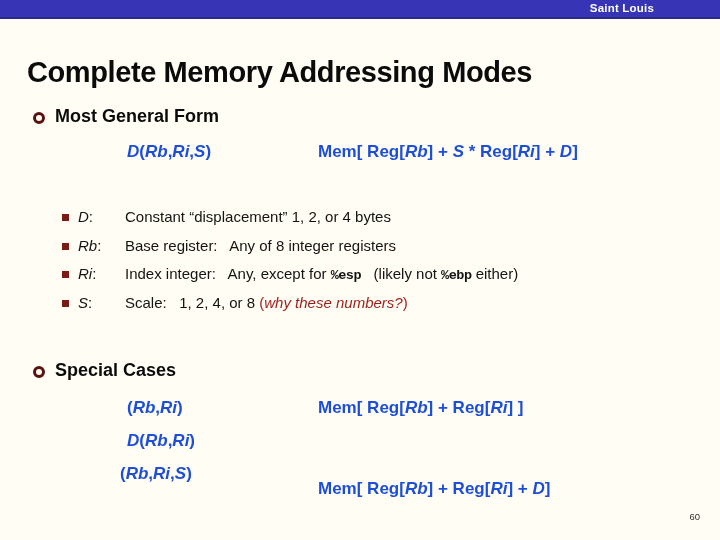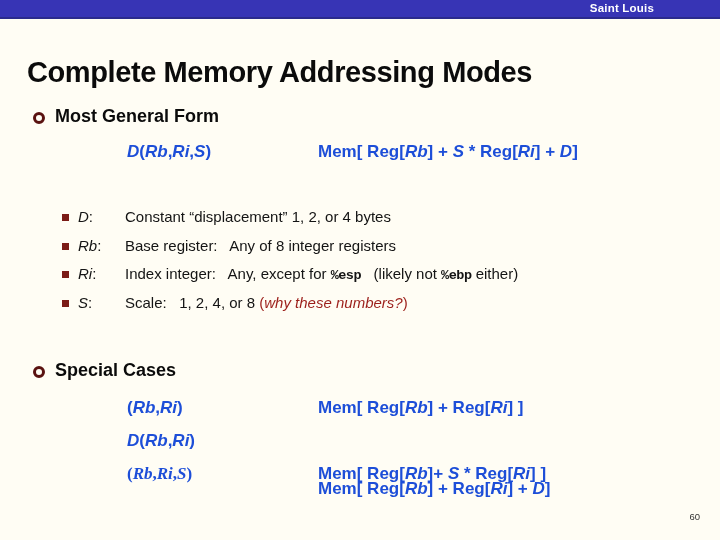--- a/index.html
+++ b/index.html
@@ -93,18 +93,17 @@
 
   <span class="ring-bullet" style="left:33px; top:366px;"></span>
   <div class="h2" style="left:55px; top:360px;">Special Cases</div>
 
   <div class="formula" style="left:127px; top:398px;"><span>(</span><span class="v">Rb</span><span>,</span><span class="v">Ri</span><span>)</span></div>
   <div class="formula" style="left:318px; top:398px;"><span>Mem[ Reg[</span><span class="v">Rb</span><span>] + Reg[</span><span class="v">Ri</span><span>] ]</span></div>
 
   <div class="formula" style="left:127px; top:431px;"><span class="v">D</span><span>(</span><span class="v">Rb</span><span>,</span><span class="v">Ri</span><span>)</span></div>
   <div class="formula" style="left:318px; top:431px;margin-top:48px;"><span>Mem[ Reg[</span><span class="v">Rb</span><span>] + Reg[</span><span class="v">Ri</span><span>] + </span><span class="v">D</span><span>]</span></div>
 
-  <div class="formula" style="left:127px; top:464px;font-family:Liberation Serif, serif;"><span>(</span><span class="v">Rb</span><span>,</span><span class="v">Ri</span><span>,</span><span class="v">S</span><span>)</span></div>
-  <div class="formula" style="left:318px; top:464px;"><span>Mem[ Reg[</span><span class="v">Rb</span><span>]+ </span><span class="v">S</span><span> * Reg[</span><span class="v">Ri</span><span>] ]</span></div>
+  <div class="formula" style="left:120px; top:464px;"><span>(</span><span class="v">Rb</span><span>,</span><span class="v">Ri</span><span>,</span><span class="v">S</span><span>)</span></div>
 
   <div class="page-num">60</div>
 
 </div>
 
 </body></html>

